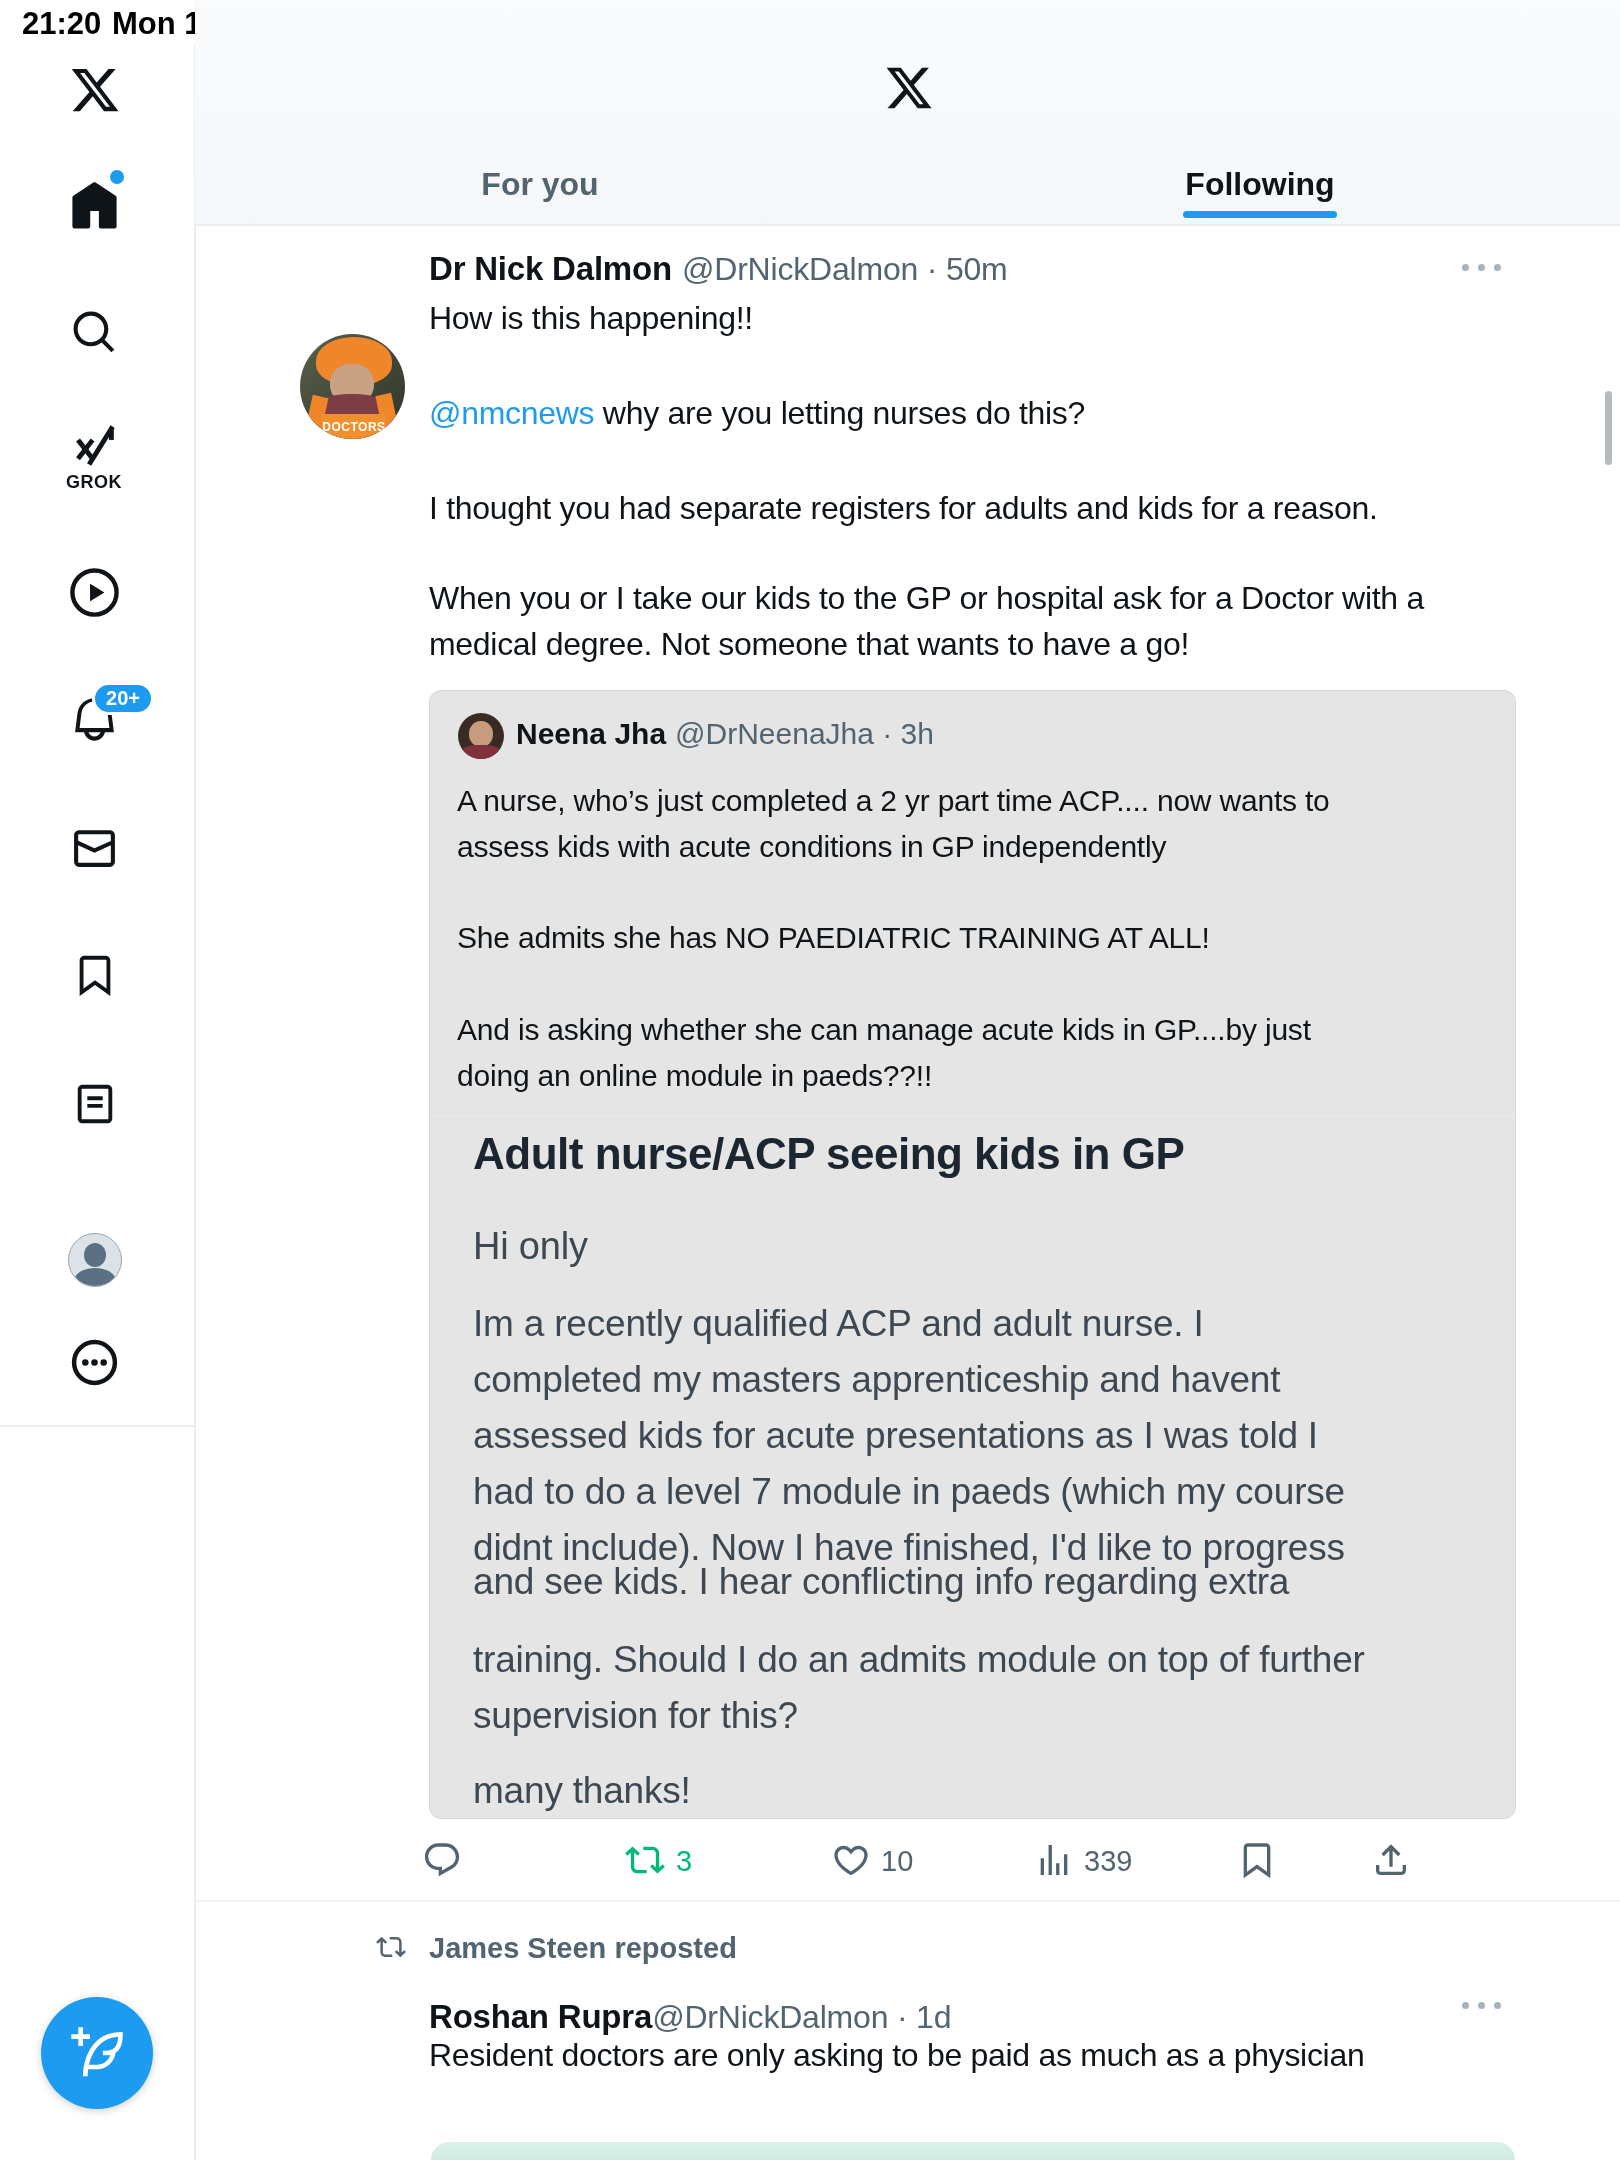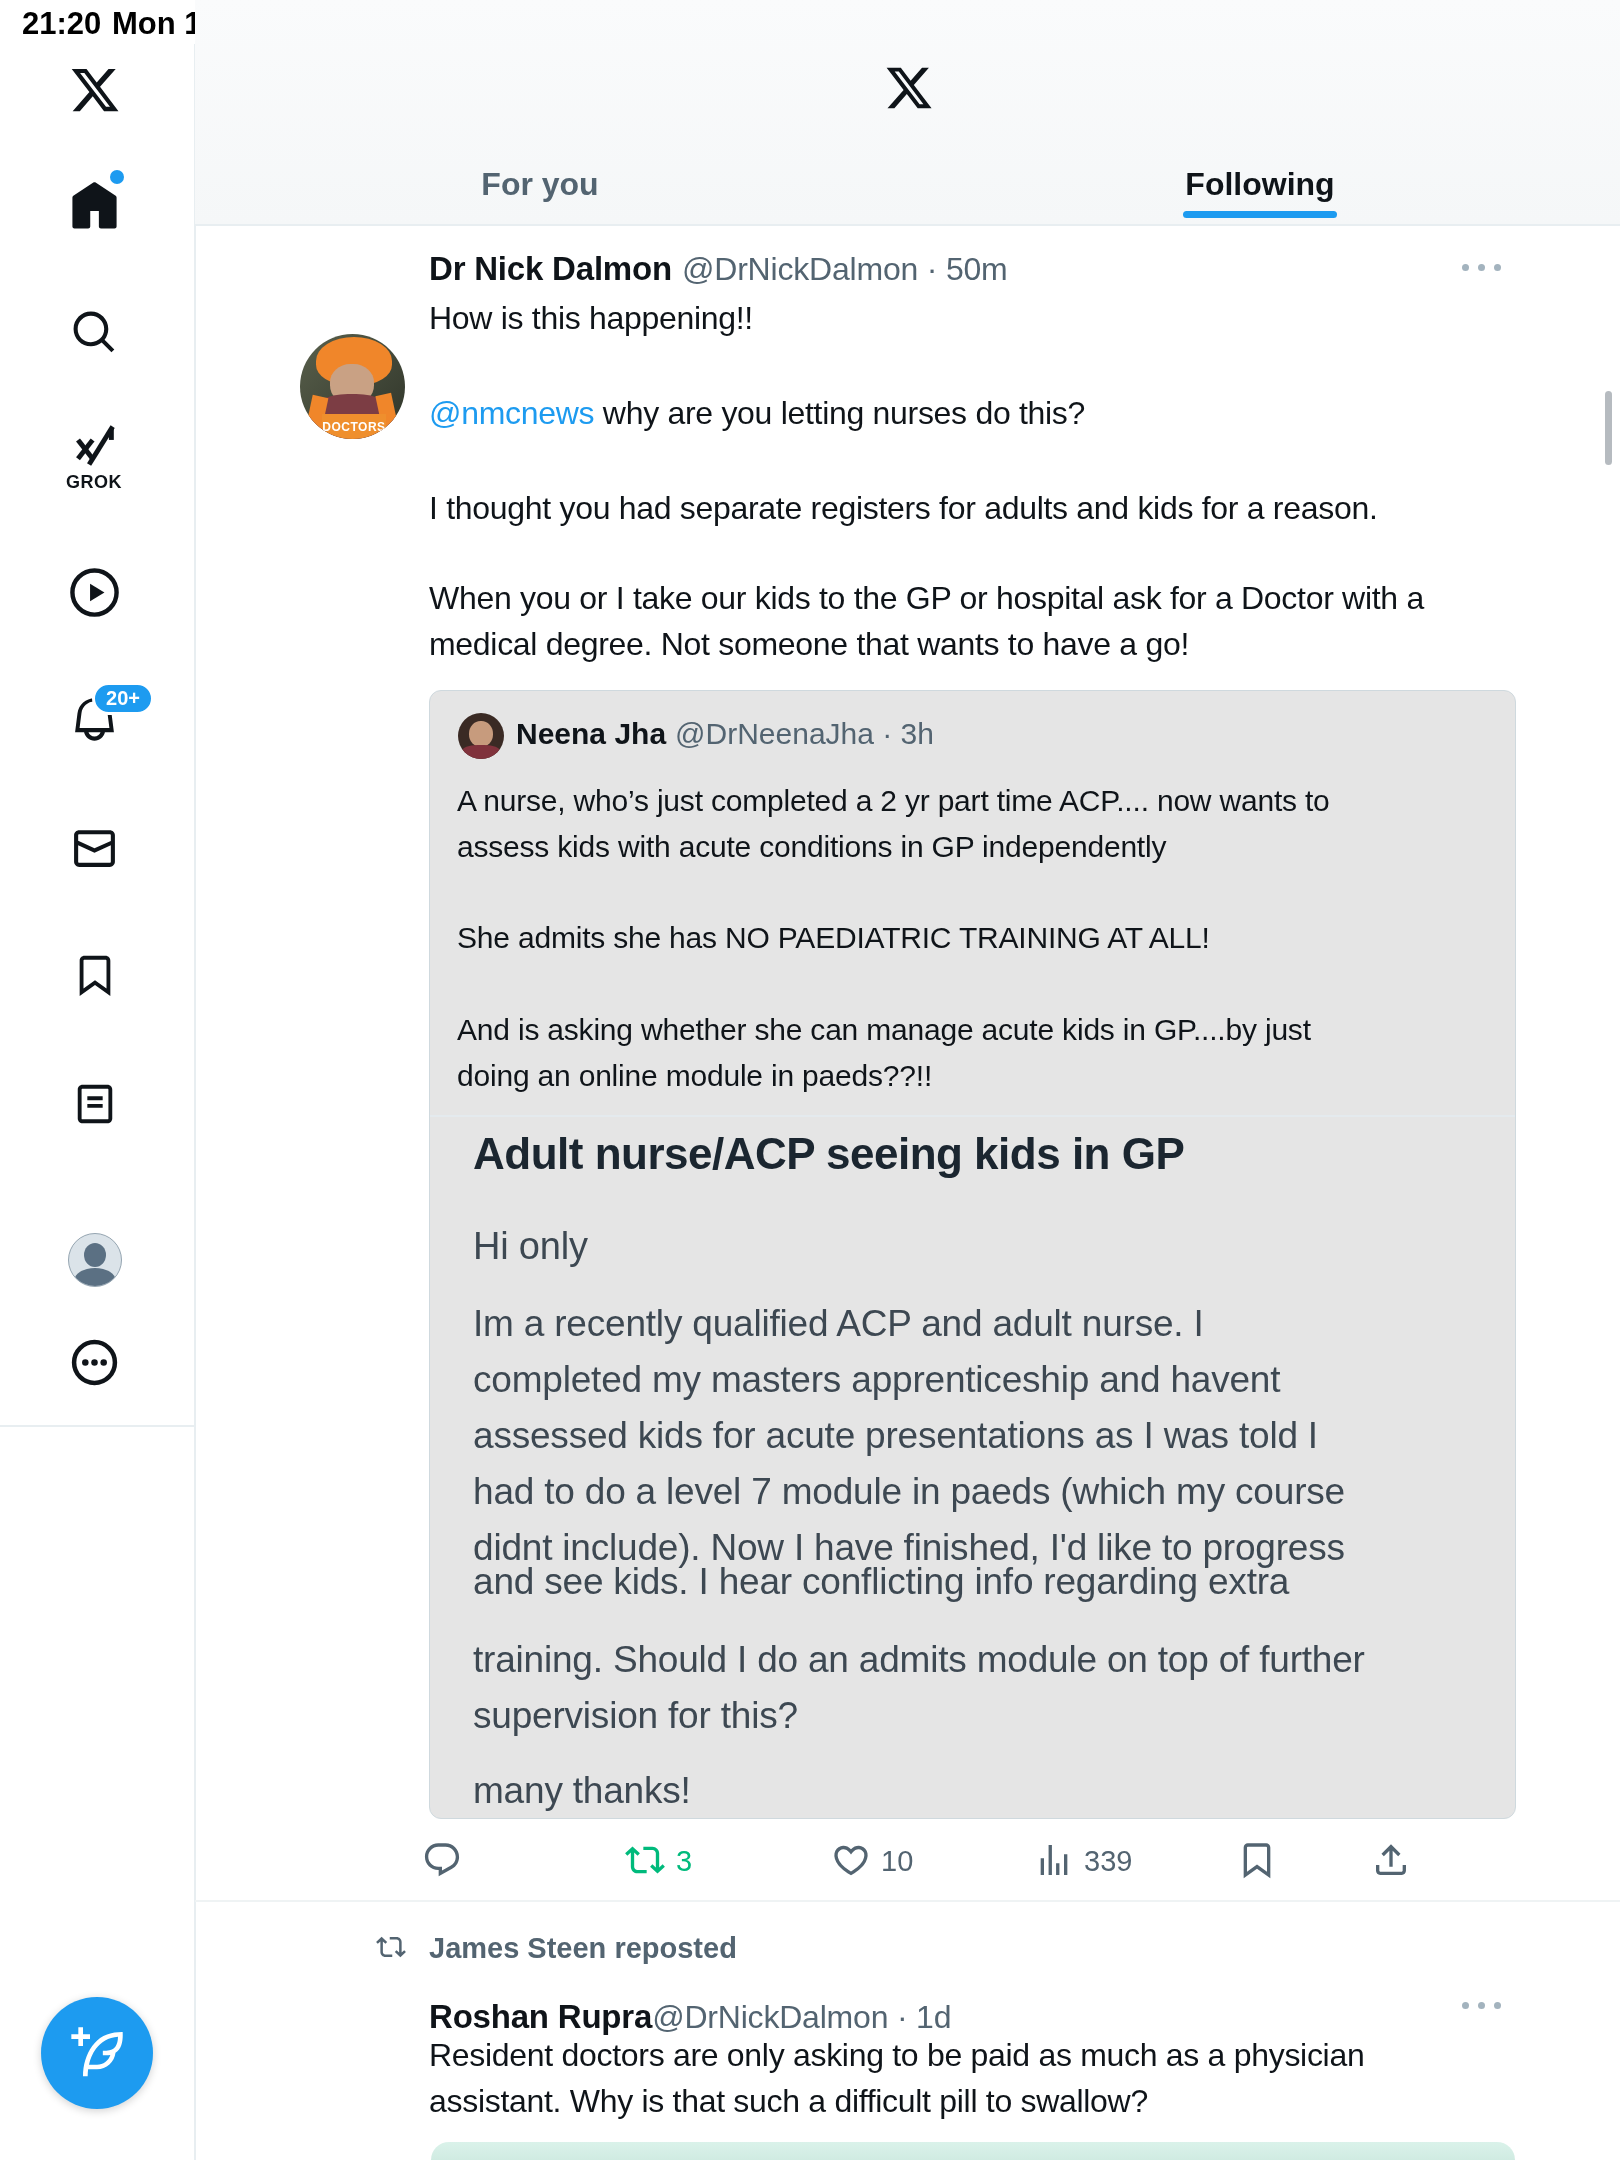--- a/index.html
+++ b/index.html
@@ -250,19 +250,18 @@
   <div class="abs" style="left:429px;top:1990px;display:flex;gap:0;align-items:baseline;margin-top:8px;">
     <span class="name">Roshan Rupra</span>
     <span class="meta">@DrNickDalmon · 1d</span>
   </div>
   <div class="abs dots" style="left:1462px;top:2002px;">
     <span></span>
       <span></span>
       <span></span>
   </div>
   <div class="t-line" style="top:2032px;">Resident doctors are only asking to be paid as much as a physician</div>
-  <div class="t-line" style="top:2078px;">assistant. Why is that such a difficult pill to swallow?</div>
 
   <div class="abs mint-card" style="left:431px;top:2142px;width:1084px;height:18px;"></div>
 
   <div class="abs scrollbar" style="left:1605px;top:391px;width:7px;height:74px;"></div>
 
 </div>
 
 </body></html>

